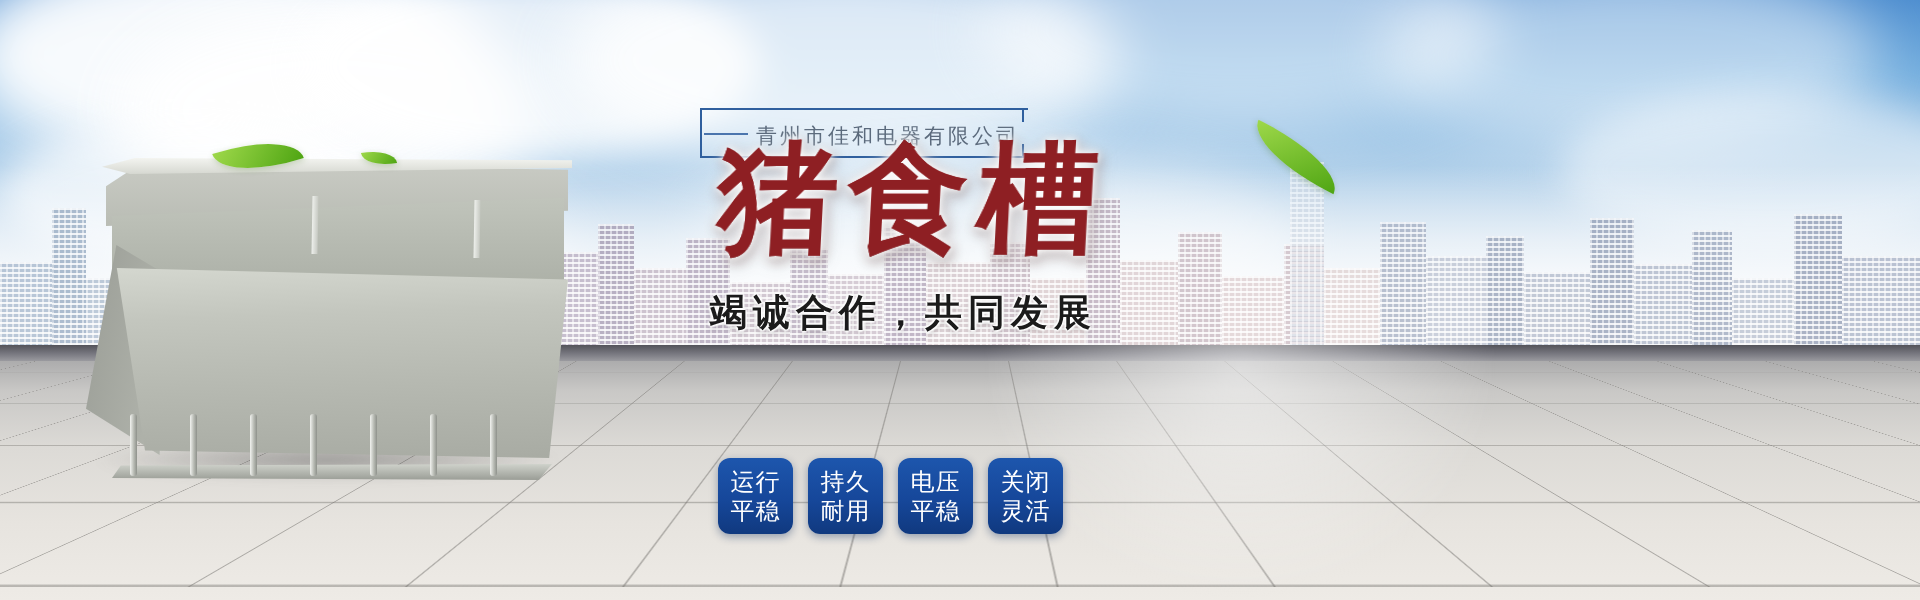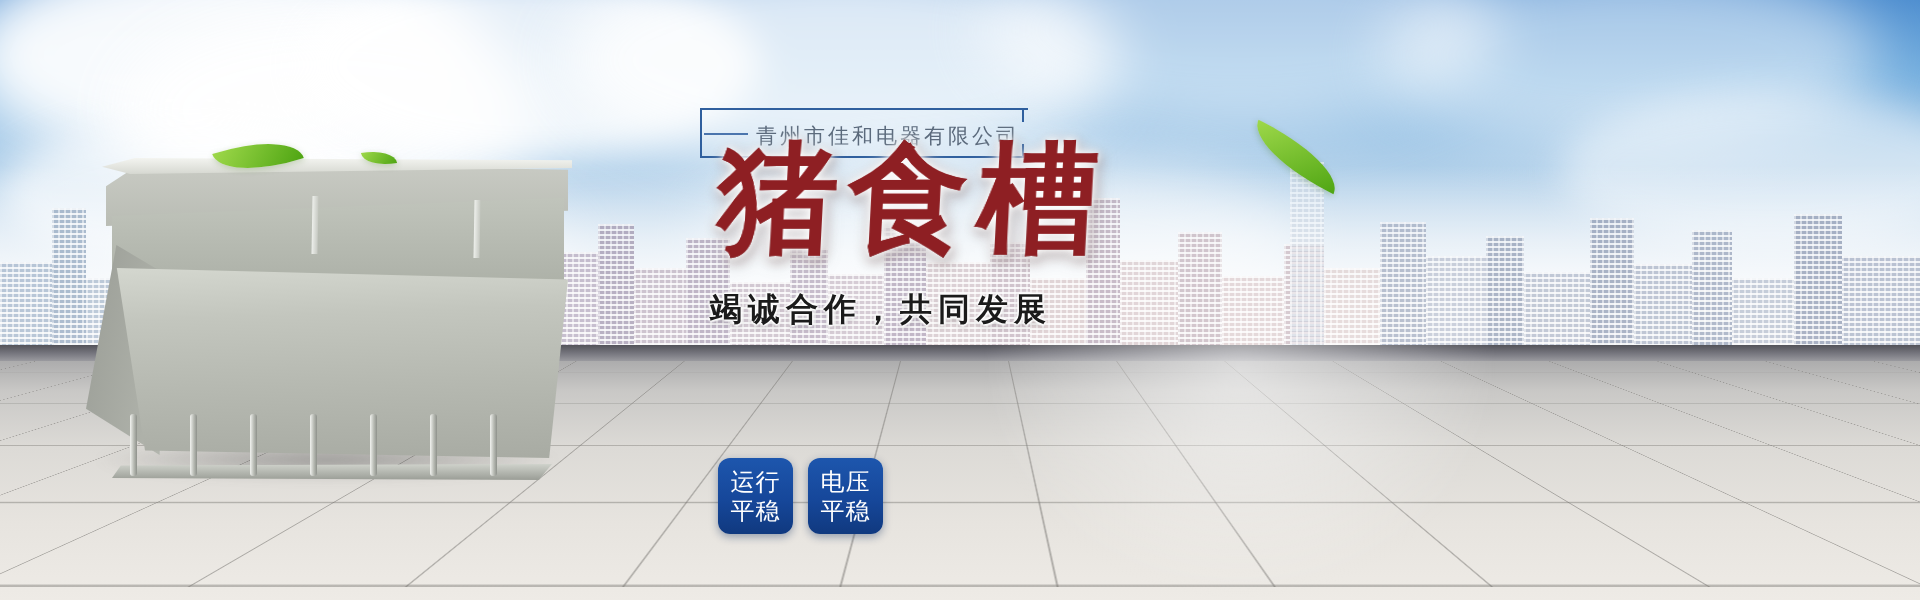--- a/index.html
+++ b/index.html
@@ -85,21 +85,21 @@
     font-family:"Liberation Serif","DejaVu Serif",serif;
     font-size:120px;font-weight:700;letter-spacing:10px;line-height:1;
     color:#8e1f23;
     background:linear-gradient(180deg,#7d1a20 0%,#9d2329 45%,#5d1518 100%);
     -webkit-background-clip:text;background-clip:text;-webkit-text-fill-color:transparent;
     text-shadow:0 0 0 #8e1f23;
     filter:drop-shadow(0 0 3px #ffffff) drop-shadow(0 0 7px #ffffff) drop-shadow(2px 4px 4px rgba(40,10,10,.35));
     transform:skewX(-3deg);}
 
   .subtitle{position:absolute;left:20px;top:196px;white-space:nowrap;
-    font-size:32px;font-weight:700;letter-spacing:6px;color:#1b1b1b;
+    font-size:37px;font-weight:700;letter-spacing:6px;color:#1b1b1b;
     text-shadow:-2px 0 2px #fff,2px 0 2px #fff,0 -2px 2px #fff,0 2px 2px #fff,0 3px 6px rgba(0,0,0,.25);}
 
   
   .badges{position:absolute;left:718px;top:458px;display:flex;gap:15px;}
   .badge{width:75px;height:76px;border-radius:12px;
     background:linear-gradient(180deg,#1d56ad 0%,#16479a 55%,#10397f 100%);
     box-shadow:0 3px 8px rgba(10,40,90,.38);
     display:flex;flex-direction:column;align-items:center;justify-content:center;
     color:#ffffff;font-size:24px;line-height:1.22;letter-spacing:1px;font-weight:400;}
   .badge span{display:block;}
@@ -200,18 +200,26 @@
 
     <div class="subtitle">竭诚合作，共同发展</div>
   </div>
 
   <div class="badges">
     <div class="badge">
       <span>运行</span>
       <span>平稳</span>
     </div>
     <div class="badge">
+      <span>持久</span>
+      <span>耐用</span>
+    </div>
+    <div class="badge">
       <span>电压</span>
       <span>平稳</span>
     </div>
+    <div class="badge">
+      <span>关闭</span>
+      <span>灵活</span>
+    </div>
   </div>
 
 </div>
 
 </body></html>

